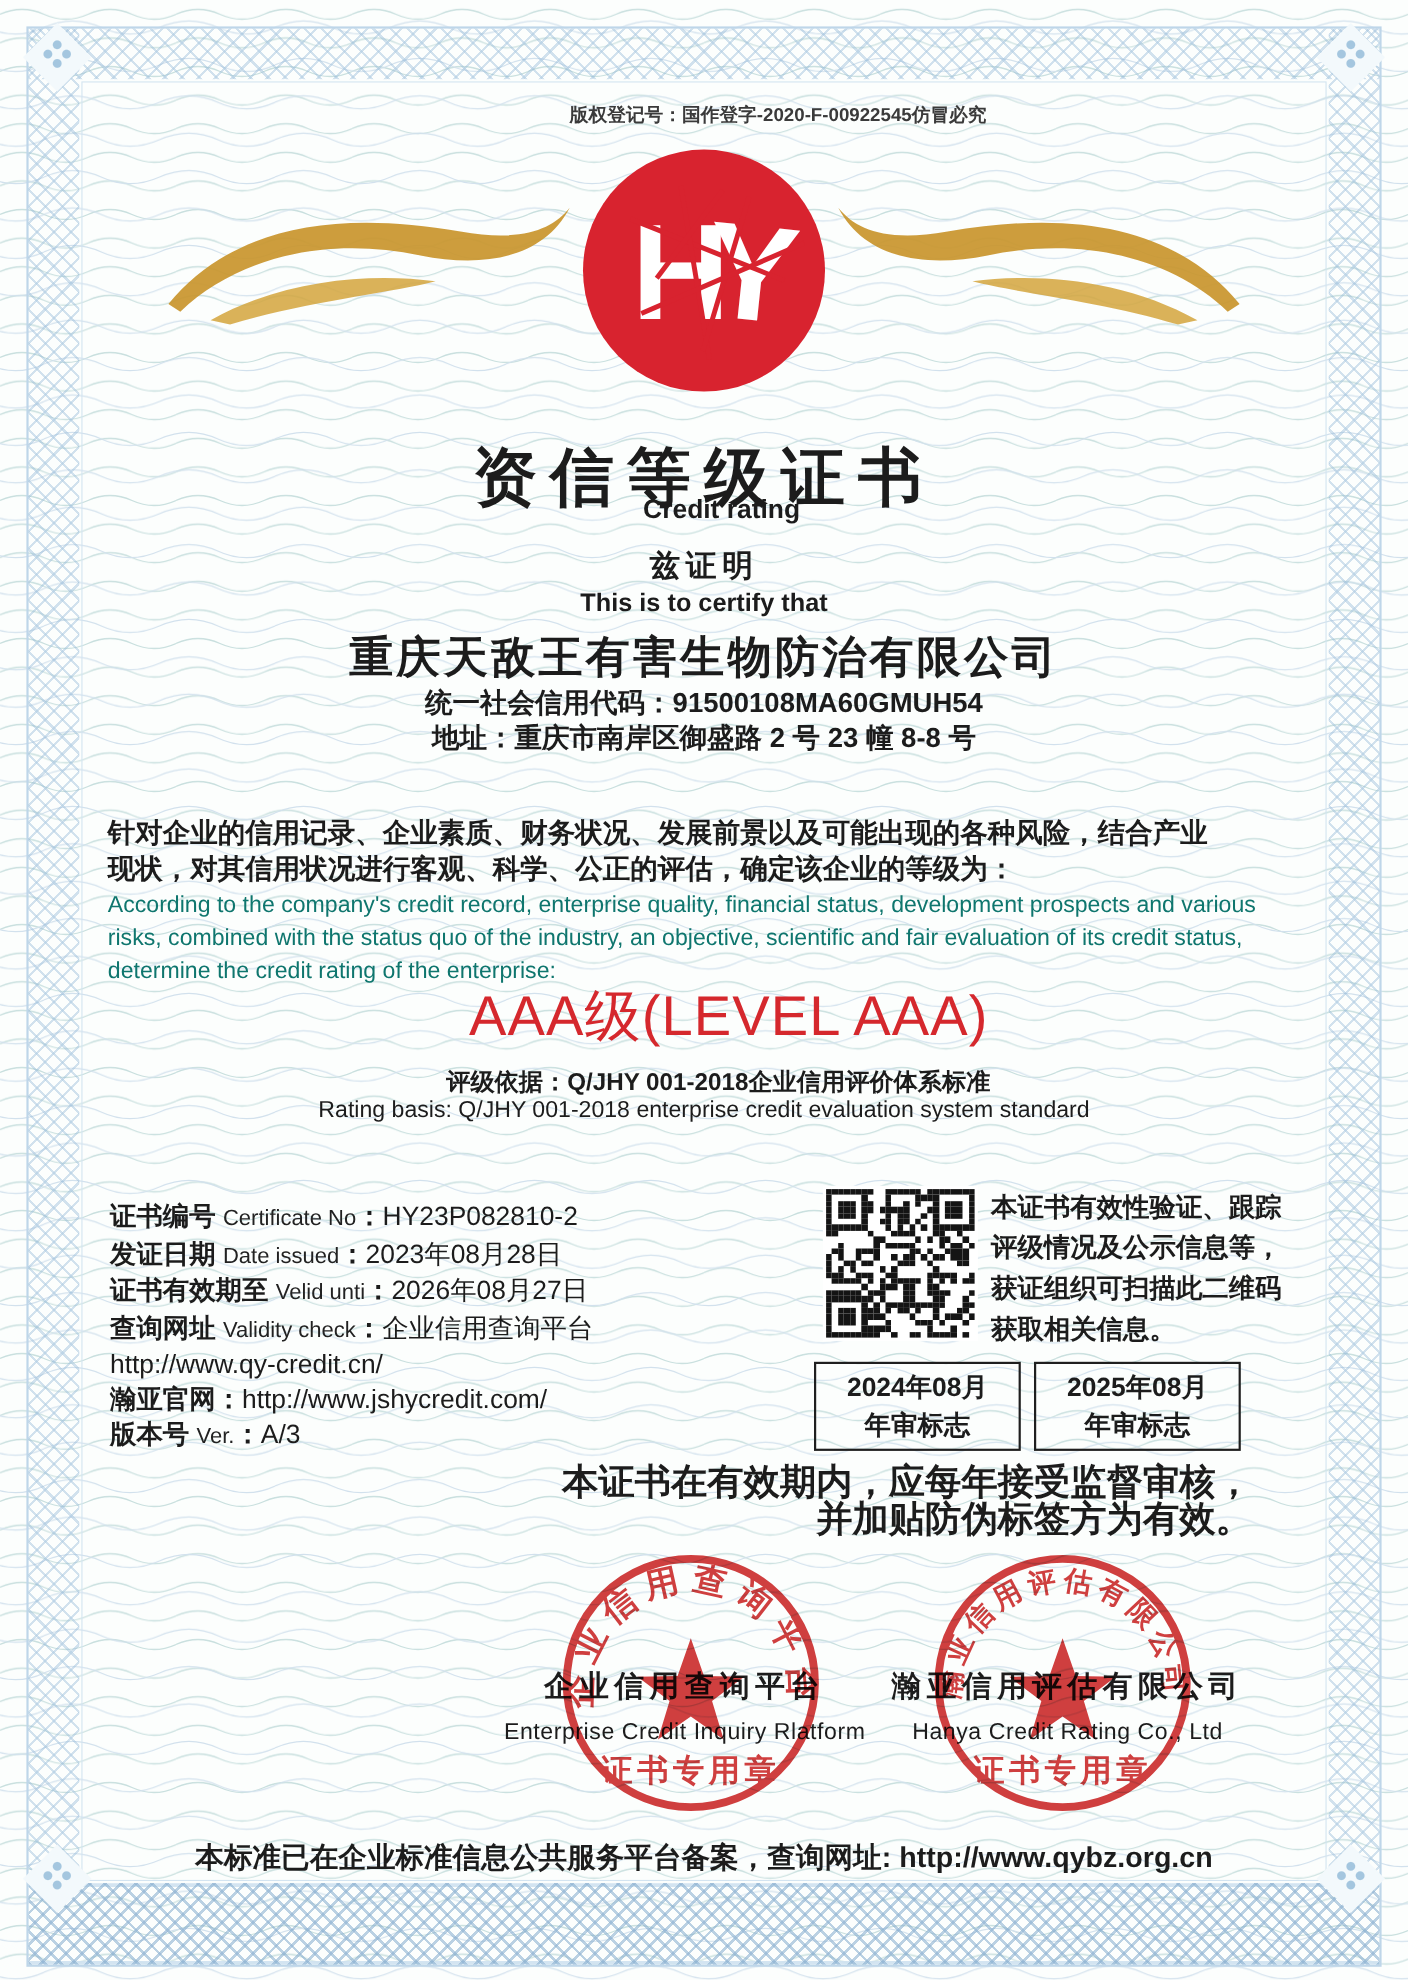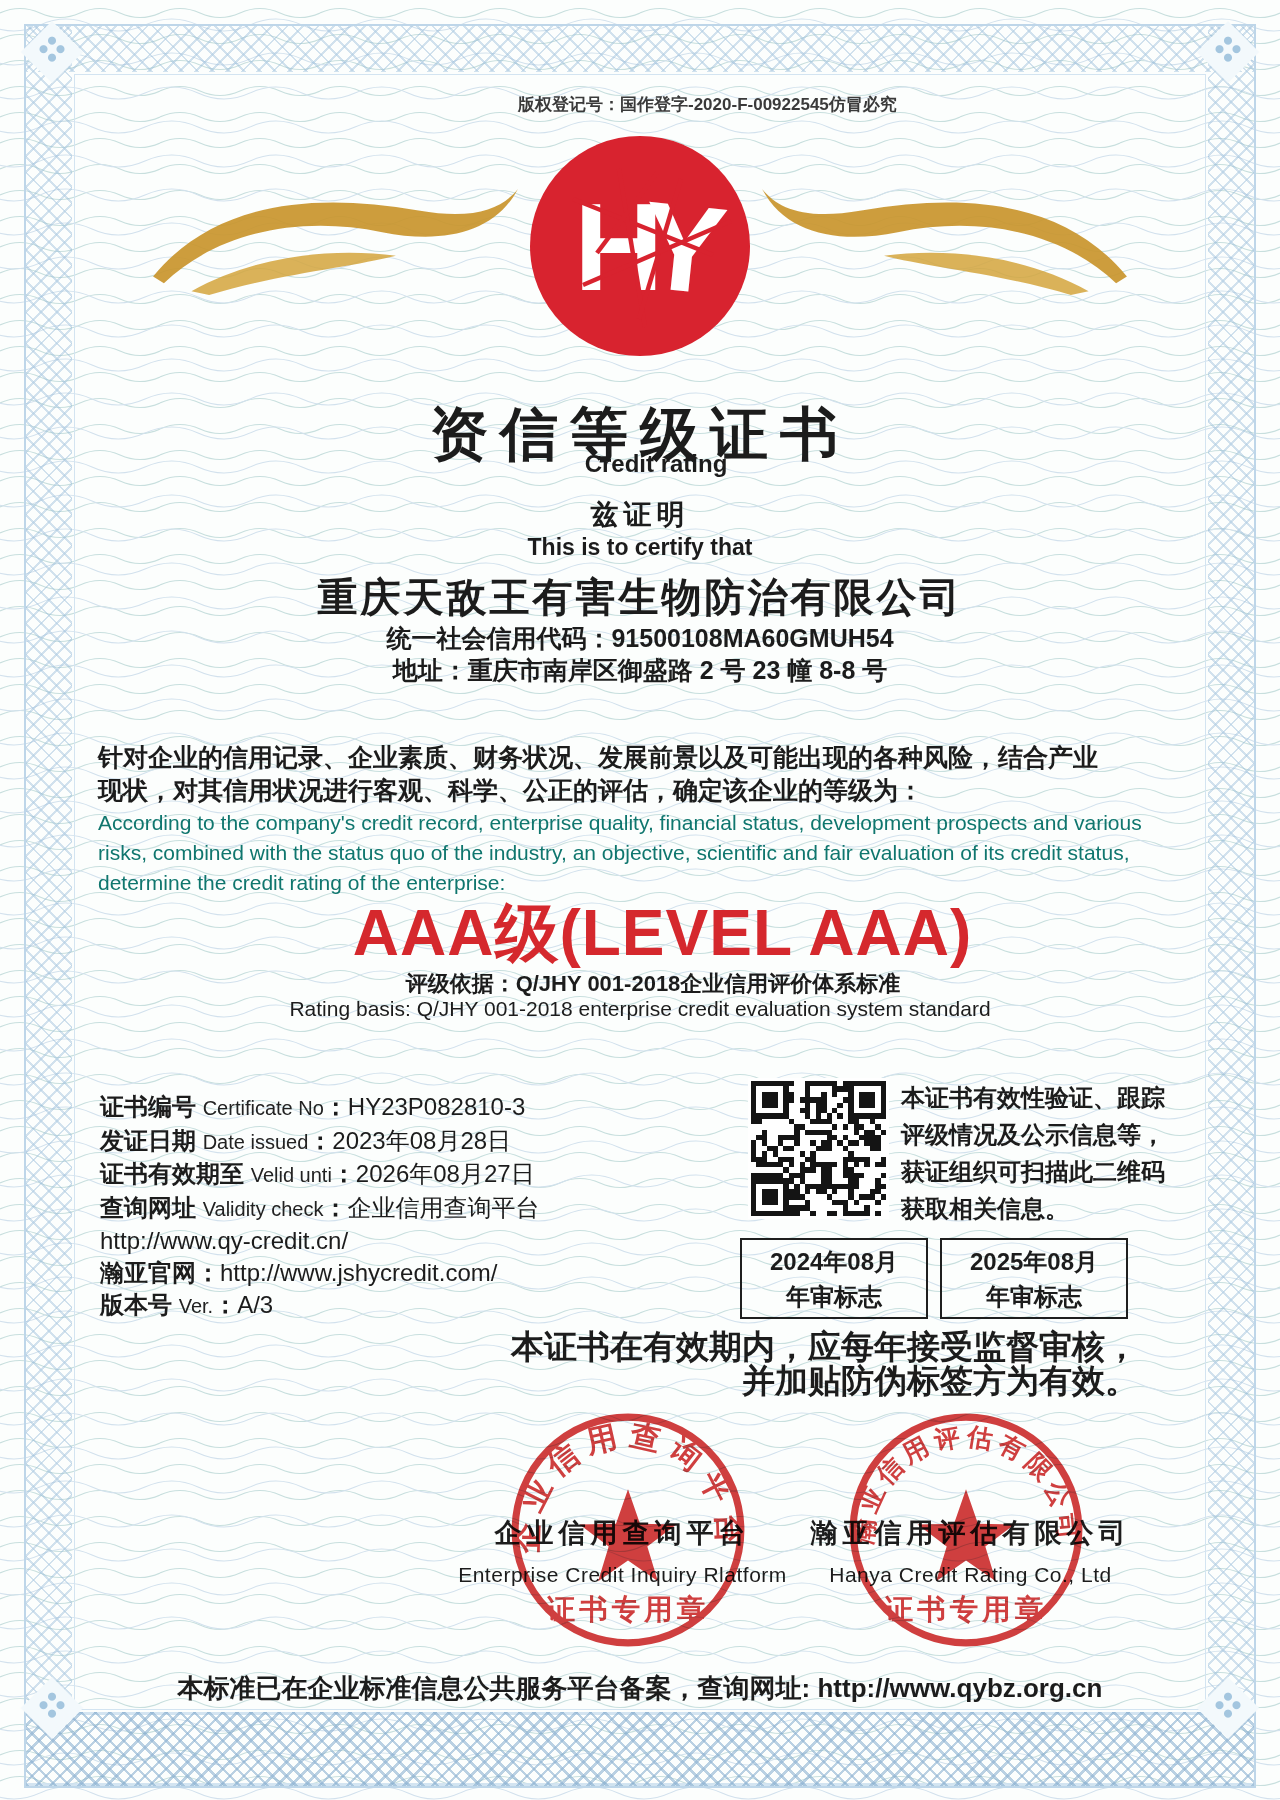--- a/index.html
+++ b/index.html
@@ -60,21 +60,21 @@
   .certify-zh { top:496px; font-size:28px; font-weight:600; letter-spacing:5px; z-index:3; }
   .certify-en { top:534px; font-size:23px; font-weight:600; z-index:3; }
   .company    { top:570px; font-size:40px; font-weight:800; letter-spacing:3px; z-index:3; }
   .code-line  { top:622px; font-size:25px; font-weight:600; z-index:3; }
   .addr-line  { top:654px; font-size:25px; font-weight:600; z-index:3; }
 
   
   .stmt-zh { top:741px; left:98px; width:1092px; font-size:25px; font-weight:600; line-height:33px; z-index:3; }
   .stmt-en { top:808px; left:98px; width:1092px; font-size:21px; font-weight:500; line-height:30px; color:#0f766e; z-index:3; }
 
-  .rating   { top:890px; font-size:64px; font-weight:700; letter-spacing:1px; z-index:3;padding-left:45px; }
+  .rating   { top:890px; font-size:51px; font-weight:400; letter-spacing:1px; z-index:3;padding-left:45px; }
   .basis-zh { top:969px; font-size:22px; font-weight:600; z-index:3;padding-left:26px; }
   .basis-en { top:997px; font-size:21px; font-weight:500; z-index:3; }
 
   
   .details { left:100px; top:1091px; font-size:24px; line-height:31.6px; z-index:3; white-space:nowrap; }
   .d-zh  { font-weight:700; }
   .d-en  { font-size:20px; font-weight:400; color:#222; }
   .d-val { font-weight:500; }
 
   
@@ -173,21 +173,21 @@
   <div>According to the company's credit record, enterprise quality, financial status, development prospects and various</div>
   <div>risks, combined with the status quo of the industry, an objective, scientific and fair evaluation of its credit status,</div>
   <div>determine the credit rating of the enterprise:</div>
 </div>
 
 <div class="abs center rating" style="color:#d5282d;">AAA级(LEVEL AAA)</div>
 <div class="abs center basis-zh">评级依据：Q/JHY 001-2018企业信用评价体系标准</div>
 <div class="abs center basis-en">Rating basis: Q/JHY 001-2018 enterprise credit evaluation system standard</div>
 
 <div class="abs details">
-  <div><span class="d-zh">证书编号 </span><span class="d-en">Certificate No</span><span class="d-zh">：</span><span class="d-val">HY23P082810-3</span></div>
+  <div><span class="d-zh">证书编号 </span><span class="d-en">Certificate No</span><span class="d-zh">：</span><span class="d-val">HY23P082810-2</span></div>
   <div><span class="d-zh">发证日期 </span><span class="d-en">Date issued</span><span class="d-zh">：</span><span class="d-val">2023年08月28日</span></div>
   <div><span class="d-zh">证书有效期至 </span><span class="d-en">Velid unti</span><span class="d-zh">：</span><span class="d-val">2026年08月27日</span></div>
   <div><span class="d-zh">查询网址 </span><span class="d-en">Validity check</span><span class="d-zh">：</span><span class="d-val">企业信用查询平台</span></div>
   <div><span class="d-val">http://www.qy-credit.cn/</span></div>
   <div><span class="d-zh">瀚亚官网</span><span class="d-zh">：</span><span class="d-val">http://www.jshycredit.com/</span></div>
   <div><span class="d-zh">版本号 </span><span class="d-en">Ver.</span><span class="d-zh">：</span><span class="d-val">A/3</span></div>
 </div>
 
 <div class="abs qr" id="qr">
     <div class="on"></div>

